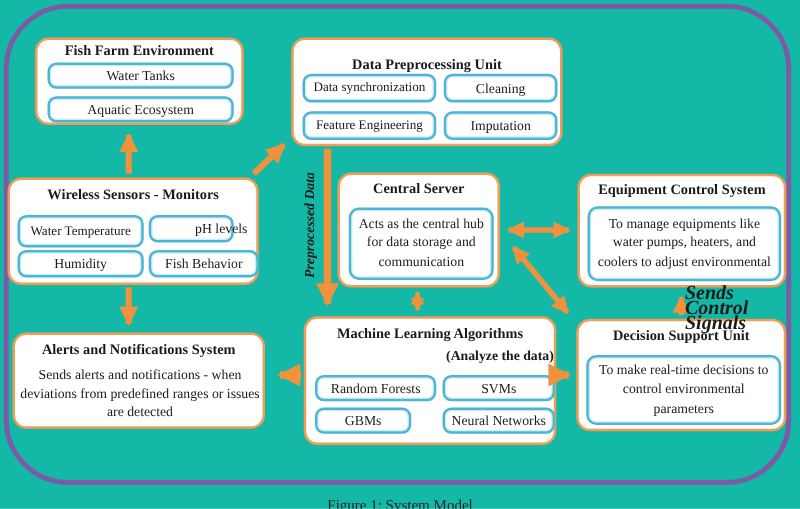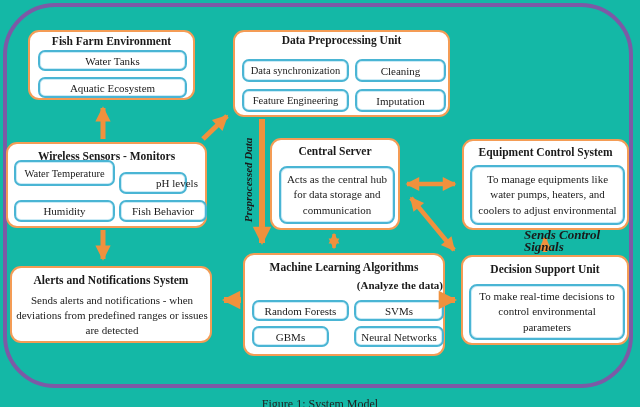--- a/index.html
+++ b/index.html
@@ -52,52 +52,52 @@
   }
   .arrows{position:absolute;left:0;top:0;pointer-events:none;}
   .arrows line{stroke:var(--arrow);}
   .arrows marker path{fill:var(--arrow);}
   .rotlabel{
     position:absolute;left:190px;top:174px;width:116px;text-align:center;
     transform:rotate(-90deg);transform-origin:center;
     font-style:italic;font-weight:bold;font-size:11px;white-space:nowrap;
   }
   .ctrlabel{
-    position:absolute;left:524px;top:229px;width:80px;
-    font-style:italic;font-weight:600;font-size:13px;line-height:12px;
+    position:absolute;left:548px;top:229px;width:80px;
+    font-style:italic;font-weight:600;font-size:16px;line-height:12px;
   }
   .caption{
     position:absolute;left:0;top:397px;width:640px;text-align:center;
     font-size:12px;color:#222;
   }
 </style>
 </head>
 <body>
 
 <div class="stage">
 
   <div class="frame"></div>
 
   <div class="obox" style="left:28px;top:30px;width:167px;height:70px;">
     <div class="btitle" style="margin-top:3px;">Fish Farm Environment</div>
     <div class="cbox" style="left:8px;top:18px;width:149px;height:21px;">Water Tanks</div>
     <div class="cbox" style="left:8px;top:45px;width:149px;height:21px;">Aquatic Ecosystem</div>
   </div>
 
   <div class="obox" style="left:233px;top:30px;width:217px;height:87px;">
-    <div class="btitle" style="margin-top:2px;text-align:center;">Data Preprocessing Unit</div>
+    <div class="btitle" style="margin-top:14px;text-align:center;">Data Preprocessing Unit</div>
     <div class="cbox" style="left:7px;top:27px;width:107px;height:23px;font-size:10.5px;">Data synchronization</div>
     <div class="cbox" style="left:120px;top:27px;width:91px;height:23px;">Cleaning</div>
     <div class="cbox" style="left:7px;top:57px;width:107px;height:23px;font-size:10.5px;">Feature Engineering</div>
     <div class="cbox" style="left:120px;top:57px;width:91px;height:23px;">Imputation</div>
   </div>
 
   <div class="obox" style="left:6px;top:142px;width:201px;height:86px;">
     <div class="btitle" style="margin-top:6px;">Wireless Sensors - Monitors</div>
-    <div class="cbox" style="left:6px;top:16px;width:101px;height:26px;font-size:10.5px;">Water Temperature</div>
+    <div class="cbox" style="left:6px;top:28px;width:101px;height:26px;font-size:10.5px;">Water Temperature</div>
     <div class="cbox" style="left:111px;top:28px;width:68px;height:22px;padding-left:48px;">pH levels</div>
     <div class="cbox" style="left:6px;top:56px;width:101px;height:22px;">Humidity</div>
     <div class="cbox" style="left:111px;top:56px;width:88px;height:22px;">Fish Behavior</div>
   </div>
 
   <div class="obox" style="left:270px;top:138px;width:130px;height:92px;">
     <div class="btitle" style="margin-top:5px;">Central Server</div>
     <div class="cdesc" style="left:7px;top:26px;width:116px;height:58px;">Acts as the central hub for data storage and communication</div>
   </div>
 

